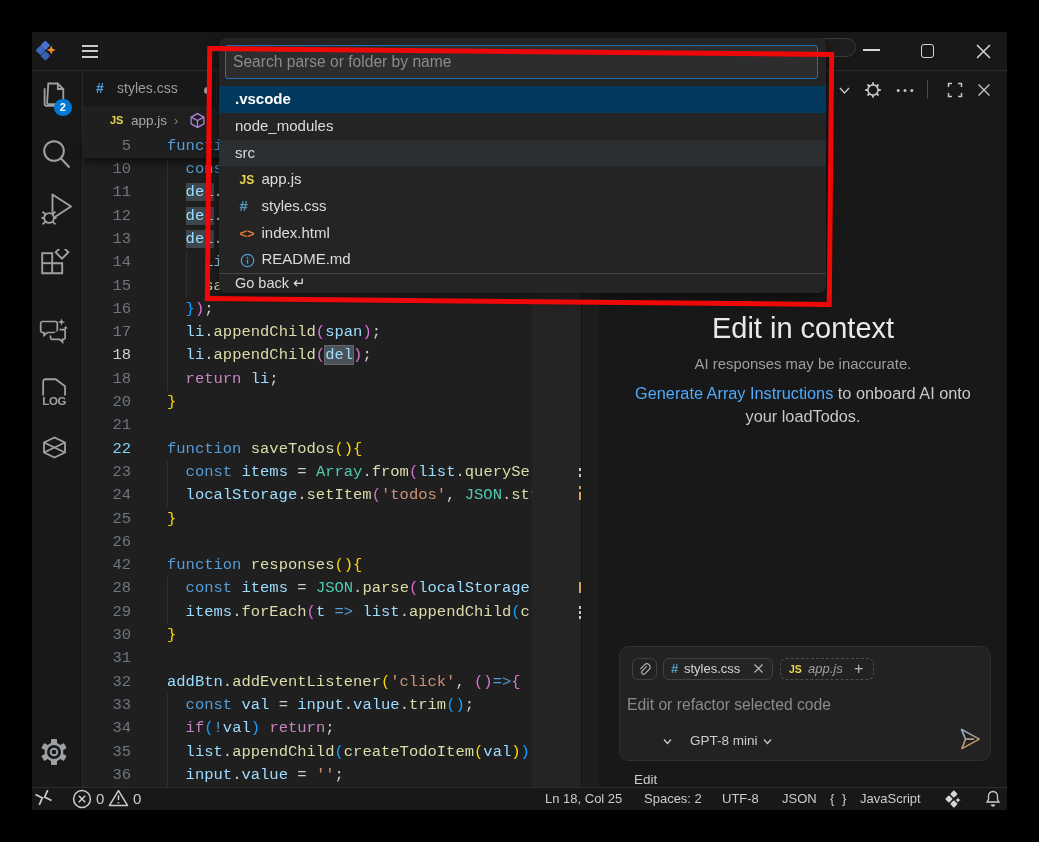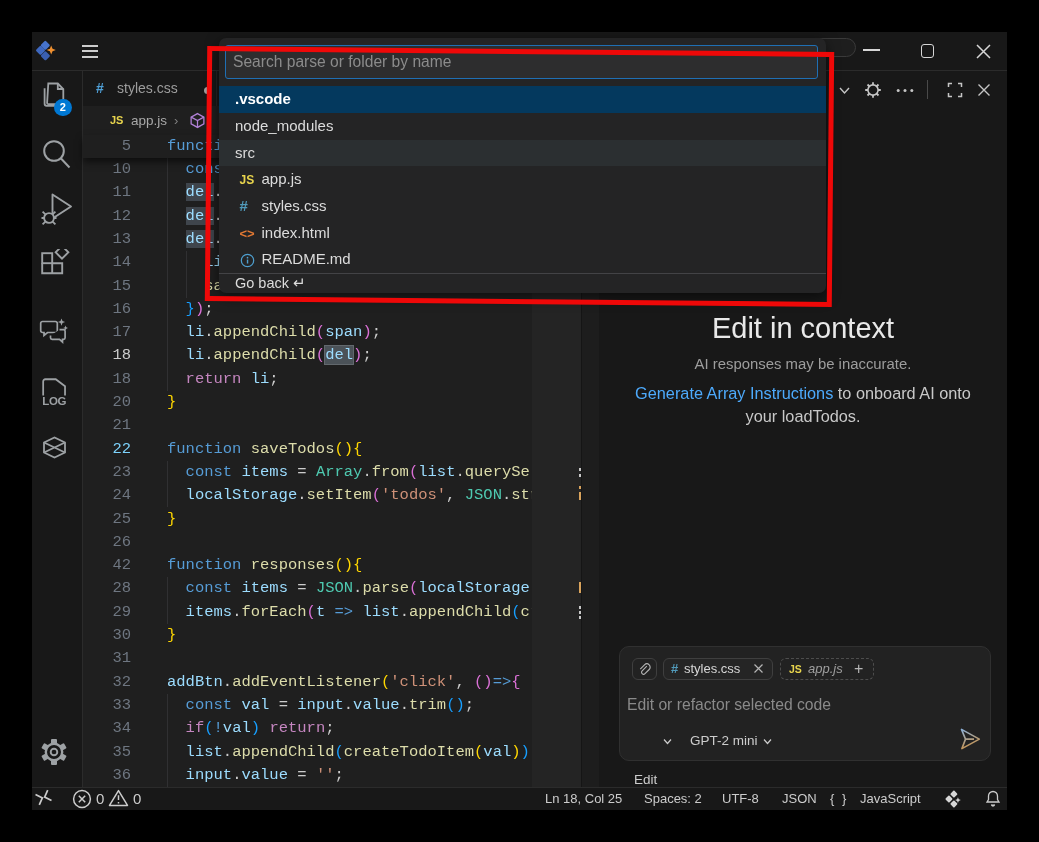--- a/index.html
+++ b/index.html
@@ -200,21 +200,21 @@
   </svg>
 <div class="abs" style="left:780px;top:658px;width:94px;height:22px;border:1px dashed #4d4d4d;border-radius:6px"></div>
 <div class="abs" style="left:789px;top:658px;height:22px;line-height:22px;font-size:10.5px;color:#e8d44d;font-weight:bold">JS</div>
 <div class="abs" style="left:808px;top:658px;height:22px;line-height:22px;font-size:13px;color:#9f9f9f;font-style:italic">app.js</div>
 <div class="abs" style="left:854px;top:658px;height:22px;line-height:22px;font-size:16px;color:#b5b5b5">+</div>
 <div class="abs" style="left:627px;top:696px;font-size:15.7px;color:#8a8a8a">Edit or refactor selected code</div>
 <div class="abs" style="left:634px;top:772px;font-size:13.5px;color:#cccccc">Edit</div>
 <svg class="abs" style="left:663px;top:738px" width="9" height="7" viewBox="0 0 9 7" fill="none" stroke="#cccccc" stroke-width="1.2">
     <path d="M1 1.5 L4.5 5.5 L8 1.5"></path>
   </svg>
-<div class="abs" style="left:690px;top:733px;font-size:13.5px;color:#cccccc">GPT-2 mini</div>
+<div class="abs" style="left:690px;top:733px;font-size:13.5px;color:#cccccc">GPT-8 mini</div>
 <svg class="abs" style="left:763px;top:738px" width="9" height="7" viewBox="0 0 9 7" fill="none" stroke="#cccccc" stroke-width="1.2">
     <path d="M1 1.5 L4.5 5.5 L8 1.5"></path>
   </svg>
 <svg class="abs" style="left:958px;top:727px" width="24" height="24" viewBox="0 0 24 24" fill="none">
     <defs>
       <linearGradient id="sg" x1="0" y1="0" x2="0.35" y2="1">
         <stop offset="0" stop-color="#8cb0d8"></stop>
         <stop offset="1" stop-color="#c7934f"></stop>
       </linearGradient>
     </defs>

